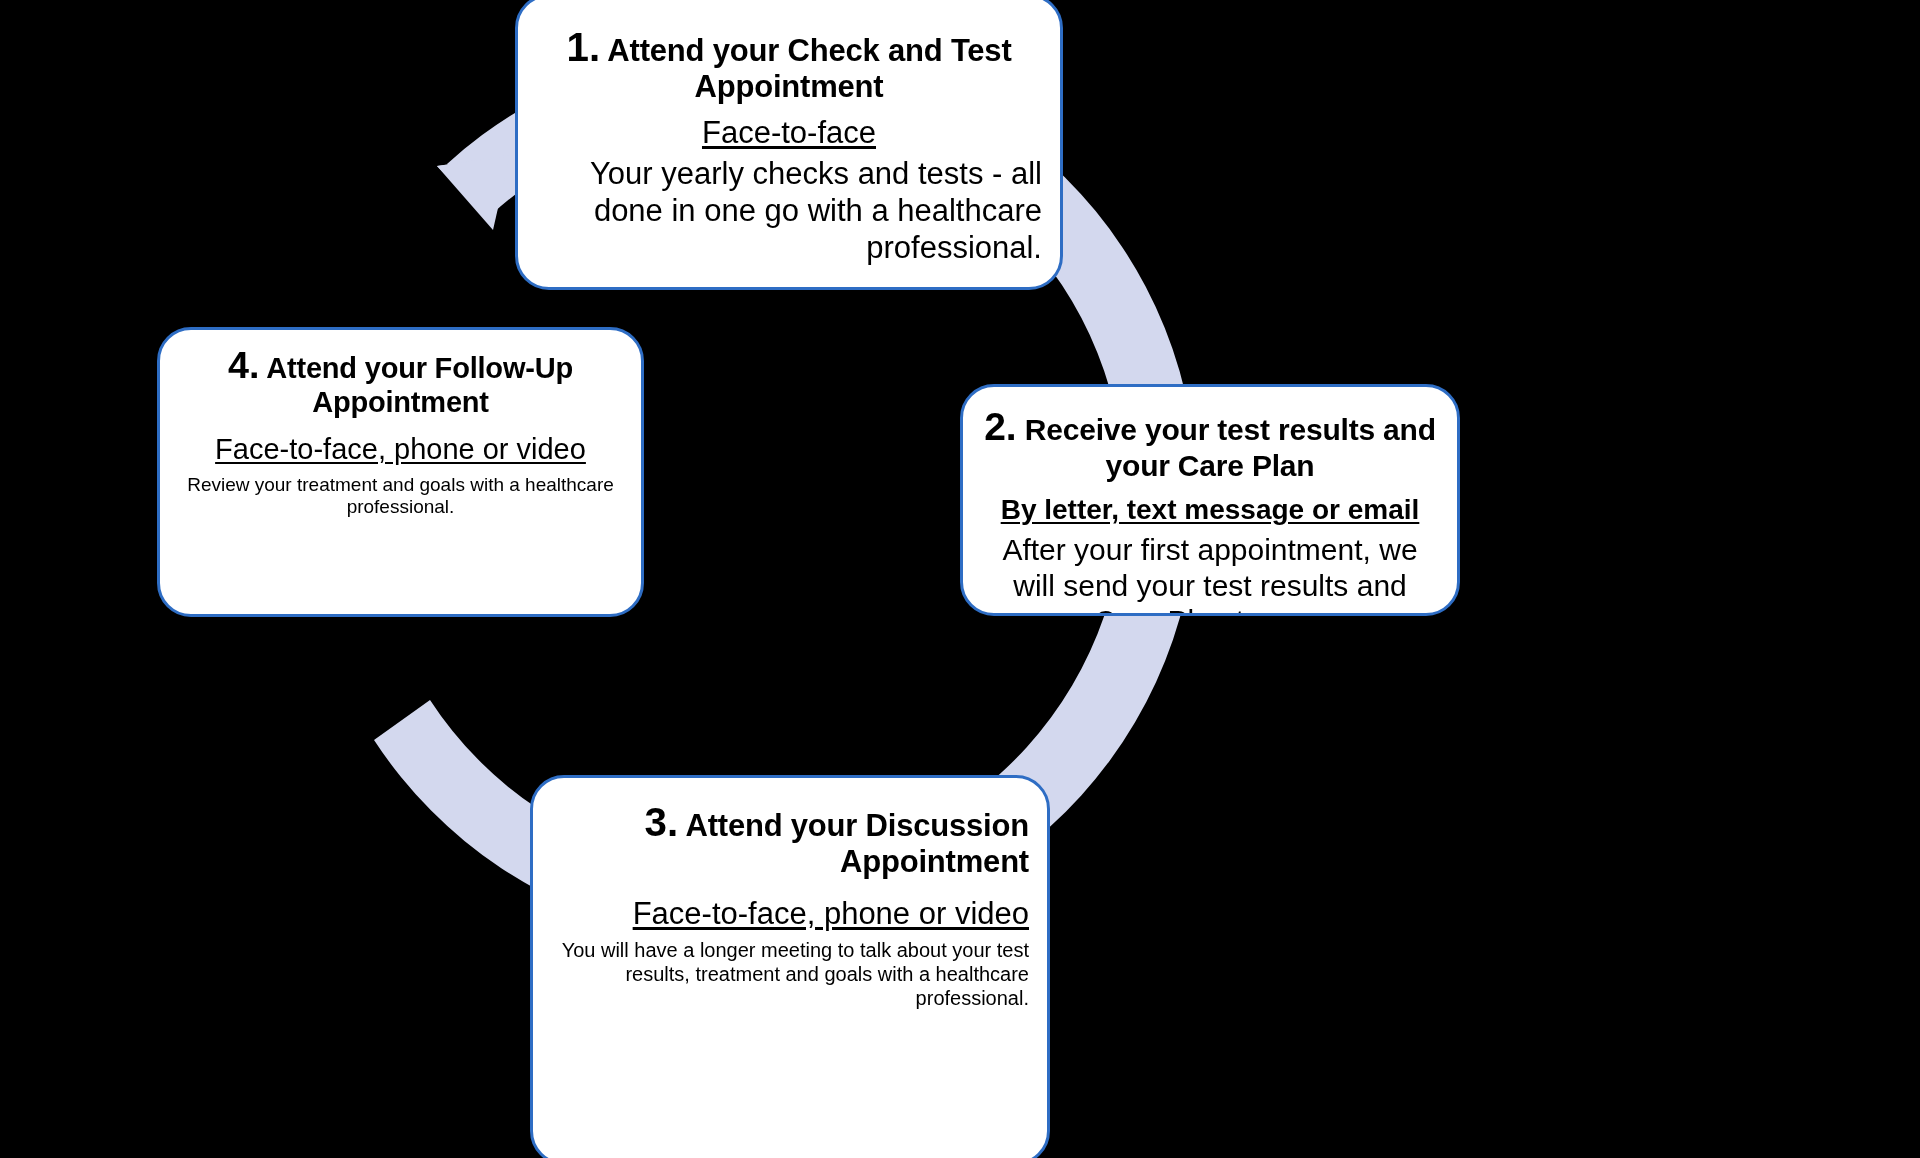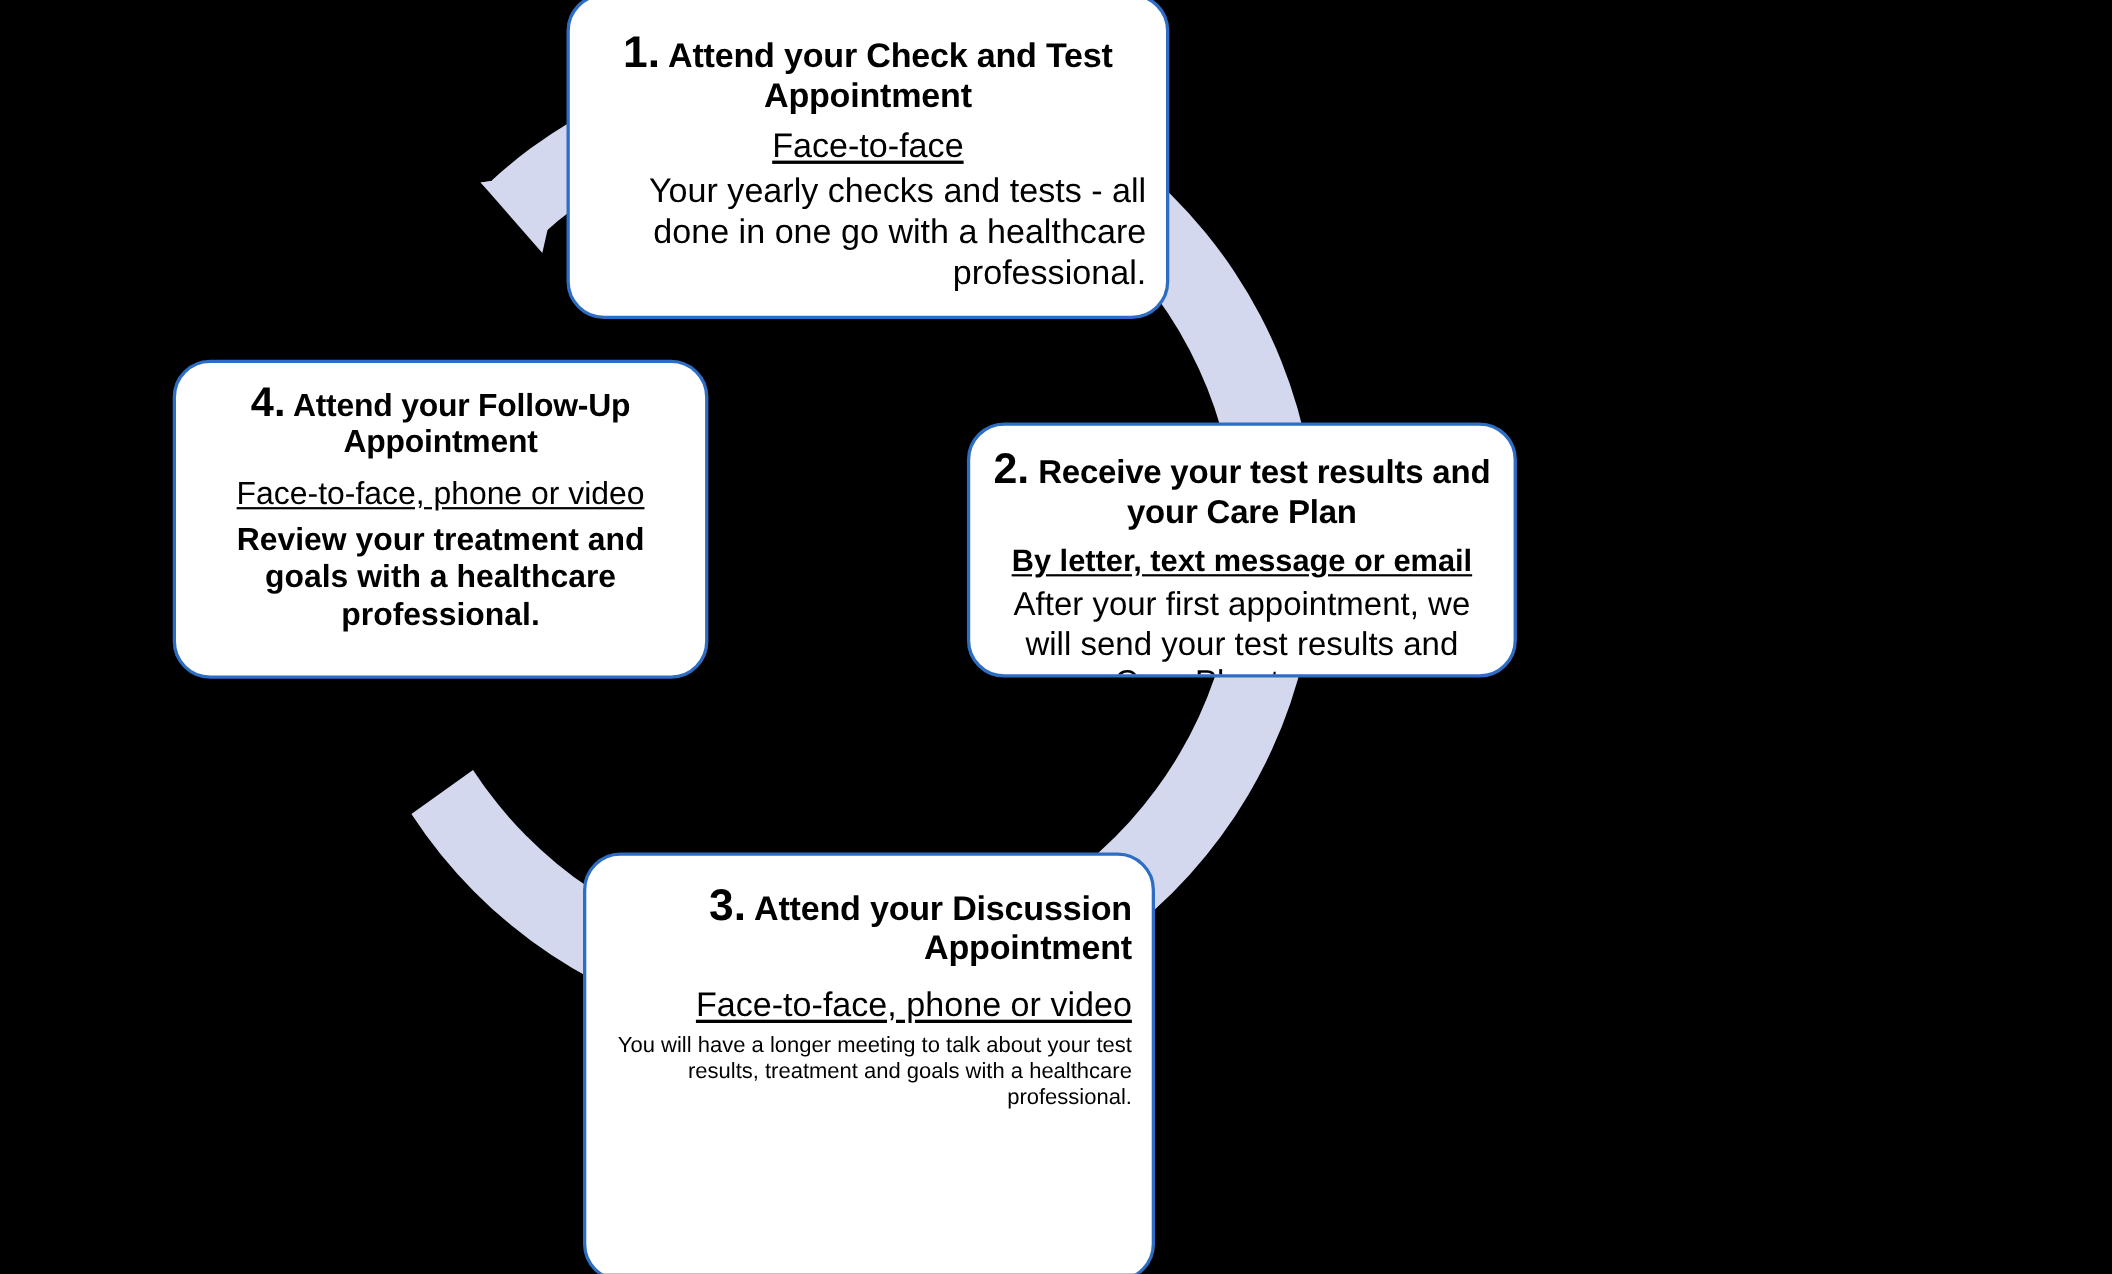--- a/index.html
+++ b/index.html
@@ -72,21 +72,21 @@
     width: 548px;
     height: 296px;
   }
   #card-1 .card-inner { padding-top: 28px; }
   #card-1 h2 { font-size: 31px; }
   #card-1 .modality { font-size: 31px; text-decoration: underline; }
   #card-1 p.body { font-size: 31px; text-align: right; }
 
   
   #card-2 {
-    left: 879px;
+    left: 960px;
     top: 384px;
     width: 500px;
     height: 232px;
   }
   #card-2 .card-inner { padding-top: 18px; }
   #card-2 h2 { font-size: 30px; }
   #card-2 .modality { font-size: 28px; margin-top: 12px; margin-bottom: 6px; font-weight: bold; }
   #card-2 p.body { font-size: 30px; }
 
   
@@ -104,21 +104,21 @@
   
   #card-4 {
     left: 157px;
     top: 327px;
     width: 487px;
     height: 290px;
   }
   #card-4 .card-inner { }
   #card-4 h2 { font-size: 29px; }
   #card-4 .modality { font-size: 29px; margin-top: 14px; margin-bottom: 8px; }
-  #card-4 p.body { font-size: 29px; font-weight: bold; }
+  #card-4 p.body { font-size: 19px; }
 </style>
 </head>
 <body>
 
 <div id="stage">
 
   <svg id="ring" viewBox="0 0 1920 1158" xmlns="http://www.w3.org/2000/svg">
 
     <g>
       <path d="M 492 214

